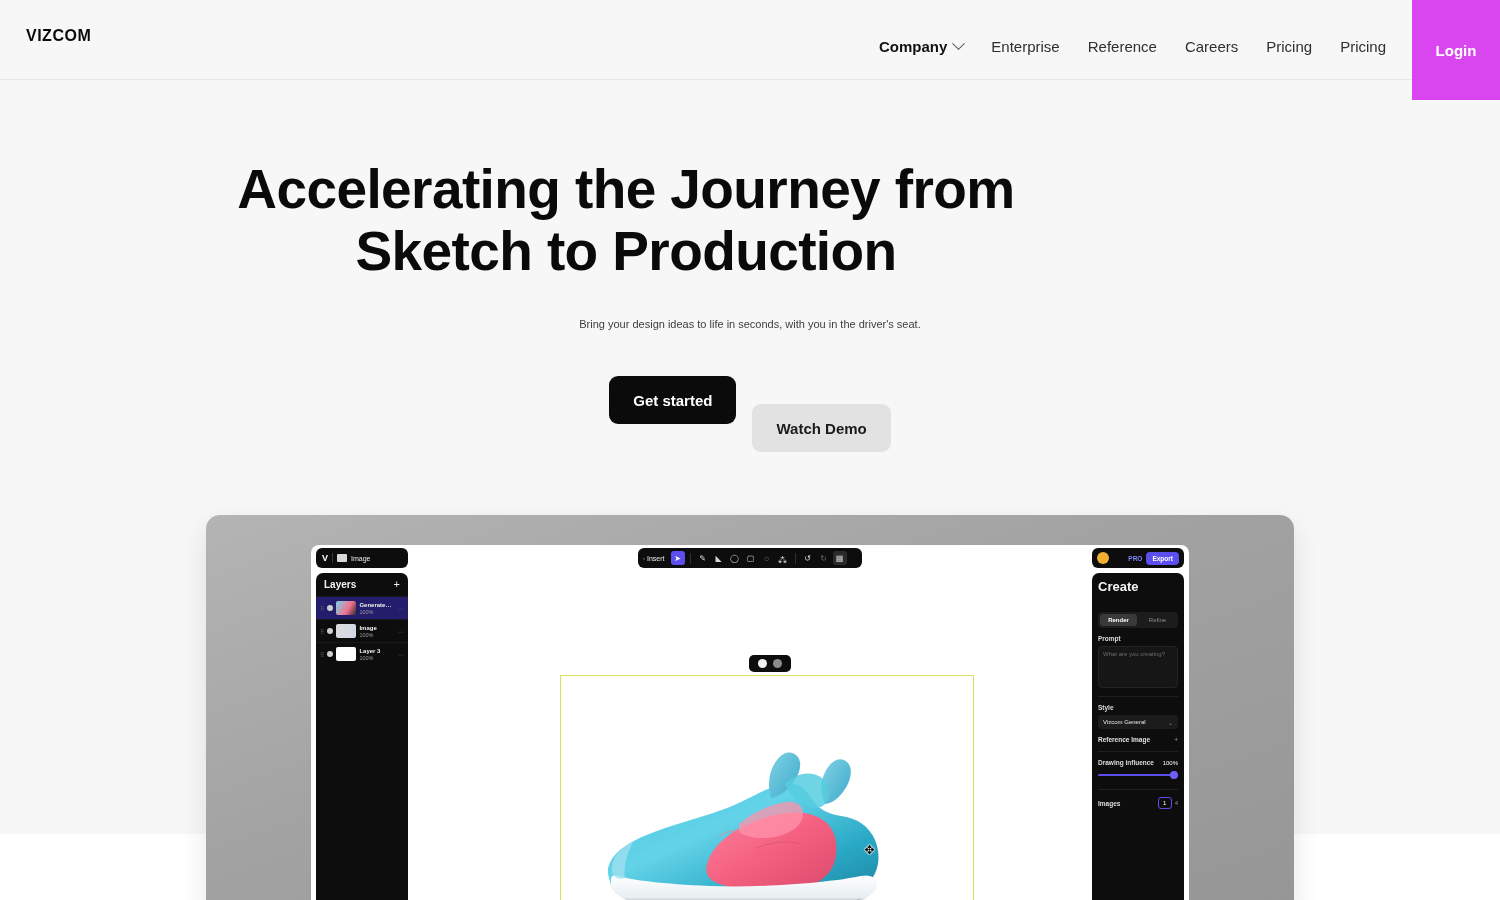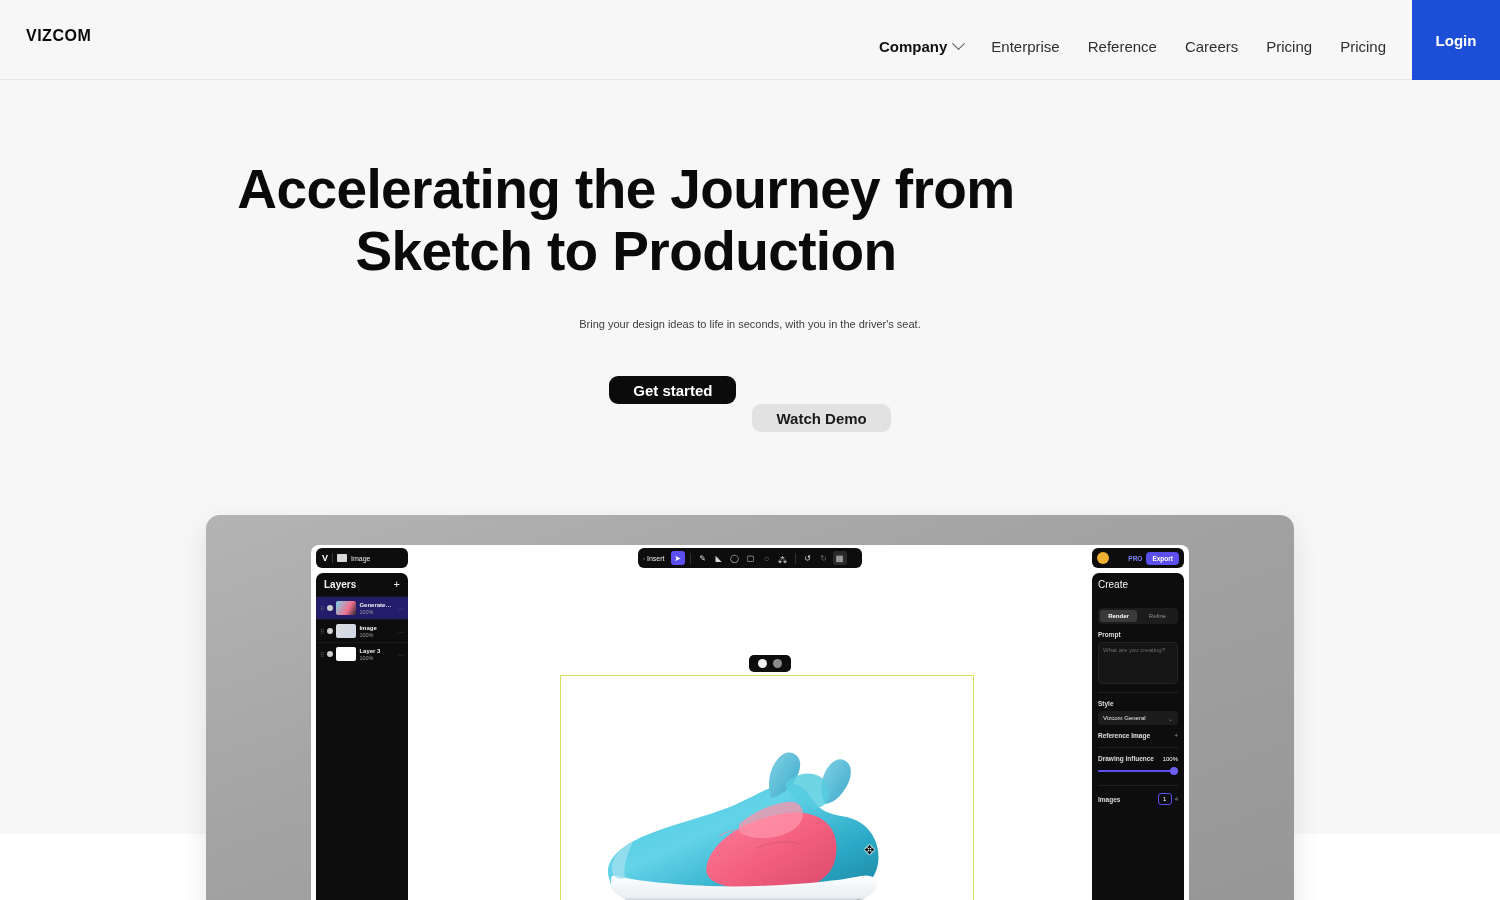--- a/index.html
+++ b/index.html
@@ -37,41 +37,41 @@
     font-size: 15px; color: #2f2f2f; padding: 0 14px; cursor: pointer;
     white-space: nowrap; display: flex; align-items: center; gap: 7px;
   }
   .nav-item.strong { font-weight: 700; color: #111; }
   .chev {
     display: inline-block; width: 9px; height: 9px;
     border-right: 1.6px solid #5c5c5c; border-bottom: 1.6px solid #5c5c5c;
     transform: rotate(45deg) translate(-2px,-2px);
   }
   .login-btn {
-    position: absolute; right: 0; top: 0; width: 88px; height: 80px;
-    background: #1d4ed8; color: #fff; font-size: 15px; font-weight: 700;
+    position: absolute; right: 0; top: 0; width: 88px; height: 100px;
+    background: #d946ef; color: #fff; font-size: 15px; font-weight: 700;
     display: flex; align-items: center; justify-content: center; cursor: pointer;
   }
 
   
   .hero-title {
     position: absolute; left: 0; top: 158px; width: 1252px;
     text-align: center; font-size: 55px; line-height: 62px;
     font-weight: 700; color: #0a0a0a; letter-spacing: -0.6px;
   }
   .hero-sub {
     position: absolute; left: 0; top: 318px; width: 1500px;
     text-align: center; font-size: 11px; color: #3d3d3d;
   }
   .cta-row {
     position: absolute; left: 0; top: 376px; width: 1500px;
     display: flex; justify-content: center; gap: 16px;
   }
   .btn {
-    height: 28px; border-radius: 9px; font-size: 15px; font-weight: 700;
+    height: 48px; border-radius: 9px; font-size: 15px; font-weight: 700;
     display: flex; align-items: center; justify-content: center; cursor: pointer;
     padding: 0 24px;
   }
   .btn-primary { background: #0b0b0b; color: #fff; }
   .btn-secondary { background: #e2e2e2; color: #1b1b1b; margin-top: 28px; }
 
   
   .laptop {
     position: absolute; left: 206px; top: 515px; width: 1088px; height: 400px;
     background: linear-gradient(160deg,#b4b4b4 0%,#a2a2a2 45%,#969696 100%);
@@ -164,21 +164,21 @@
   .pro-tag { color:#7d86ff; font-size:6.5px; margin-left:auto; font-weight:700; }
   .export-btn {
     background:#5b4ff0; color:#fff; font-size:6.5px; font-weight:700;
     border-radius:4px; padding:3px 6px;
   }
 
   .create-panel {
     position: absolute; right: 5px; top: 28px; width: 92px; height: 342px;
     background:#0d0d0d; border-radius:7px; padding:6px;
   }
-  .cp-title { color:#f5f5f5; font-size:10px; font-weight:400; margin-bottom:18px; }
+  .cp-title { color:#f5f5f5; font-size:13px; font-weight:700; margin-bottom:18px; }
   .cp-tabs { display:flex; background:#1c1c1c; border-radius:4px; padding:2px; gap:2px; margin-bottom:7px; }
   .cp-tab { flex:1; text-align:center; font-size:6px; color:#8d8d8d; padding:3px 0; border-radius:3px; }
   .cp-tab.active { background:#3a3a3a; color:#fff; font-weight:700; }
   .cp-label { color:#ddd; font-size:6.5px; font-weight:700; margin-bottom:4px; }
   .cp-textarea {
     height:42px; background:#161616; border:1px solid #232323; border-radius:4px;
     padding:4px; color:#6c6c6c; font-size:6px; margin-bottom:8px;
   }
   .cp-divider { height:1px; background:#1f1f1f; margin:7px 0; }
   .cp-select {

